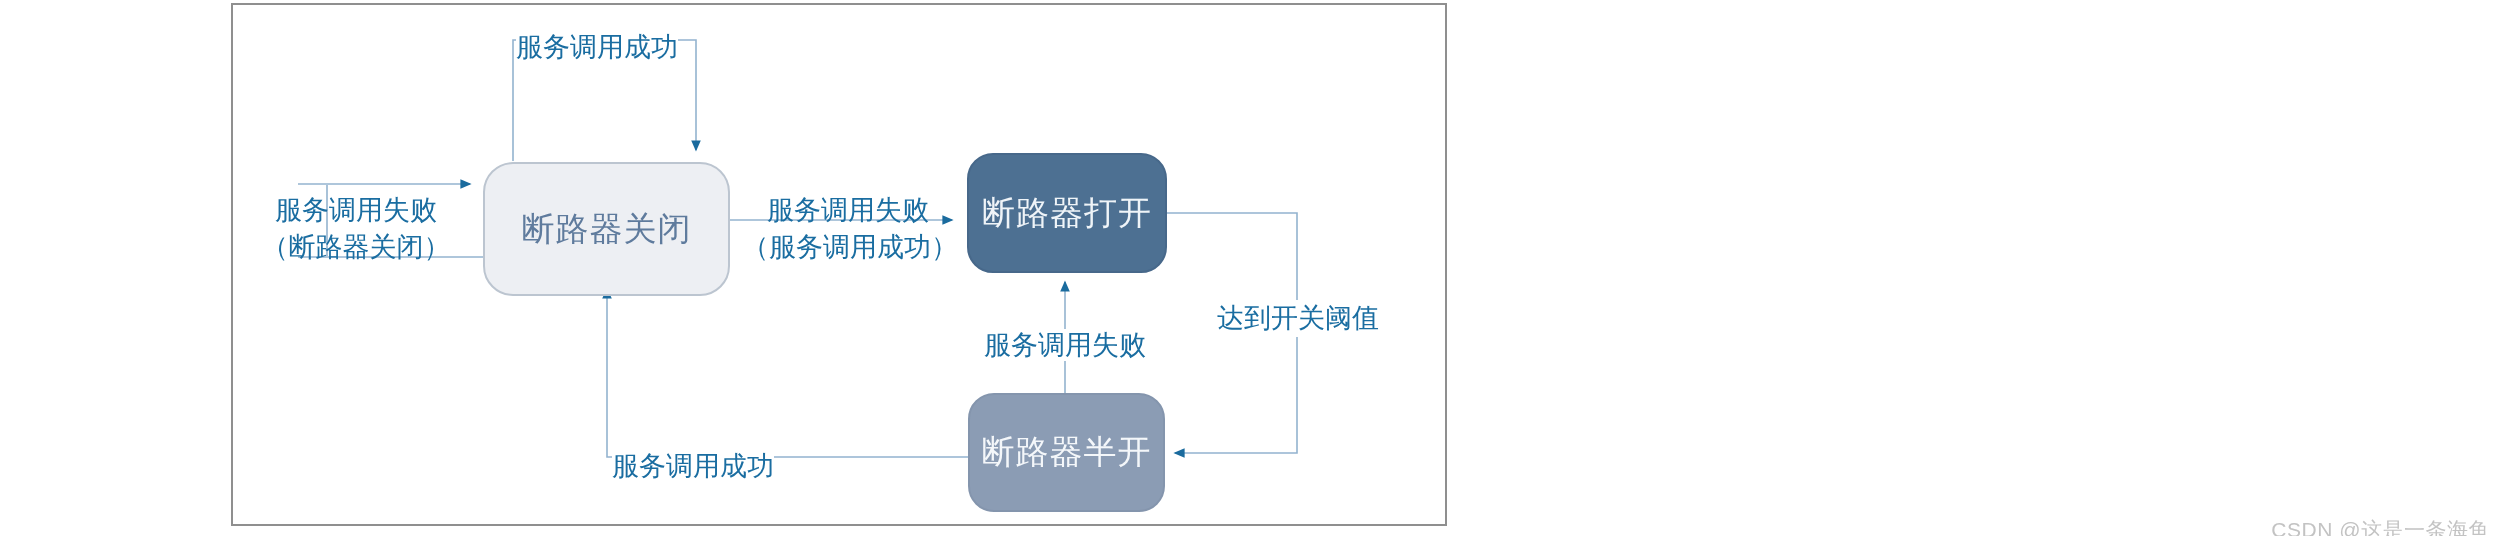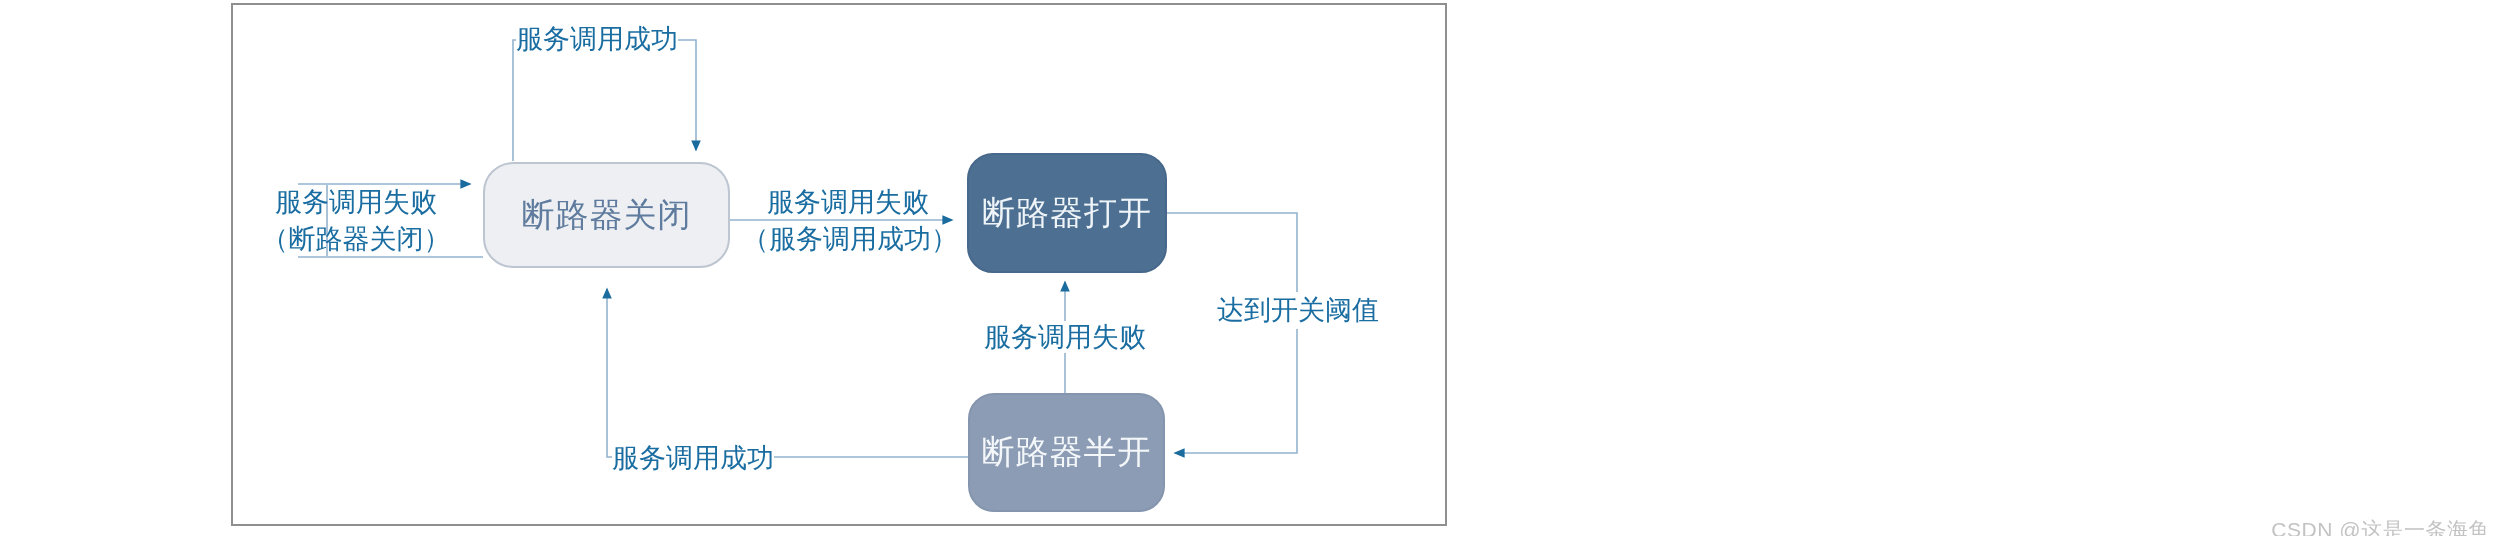--- a/index.html
+++ b/index.html
@@ -22,41 +22,42 @@
   svg.wires { position: absolute; left: 0; top: 0; width: 2498px; height: 536px; }
 
   .node {
     position: absolute;
     display: flex; align-items: center; justify-content: center;
     box-sizing: border-box;
     font-size: 33px; font-weight: 500; letter-spacing: 1px;
     white-space: nowrap;
   }
   .node-closed {
-    left: 483px; top: 162px; width: 247px; height: 106px;
+    left: 483px; top: 162px; width: 247px; height: 134px;
     background: #edeff3; border: 2px solid #bcc5d0; border-radius: 30px;
     color: #5f7b9d;
   }
   .node-open {
     left: 967px; top: 153px; width: 200px; height: 120px;
     background: #4d7092; border: 2px solid #47688a; border-radius: 26px;
     color: #eff4f8;
   }
   .node-half {
     left: 968px; top: 393px; width: 197px; height: 119px;
     background: #8b9cb4; border: 2px solid #8495ad; border-radius: 26px;
     color: #f4f7fa;
   }
 
   .edge-label {
     position: absolute;
     color: #1a6da1;
     font-size: 27px; font-weight: 500;
     line-height: 37px;
     white-space: nowrap;
+    margin-top: 8px;
   }
   .bg-white { background: #ffffff; }
   .center { text-align: center; }
   .lbl-top    { left: 516px; top: 24px;  height: 31px; line-height: 31px; }
   .lbl-left   { left: 256px; top: 184px; width: 200px; }
   .lbl-mid    { left: 742px; top: 184px; width: 212px; }
   .lbl-vmid   { left: 984px; top: 321px; height: 32px; line-height: 32px; }
   .lbl-right  { left: 1198px; top: 292px; width: 200px; }
   .lbl-bottom { left: 612px; top: 443px; height: 31px; line-height: 31px; }
 

